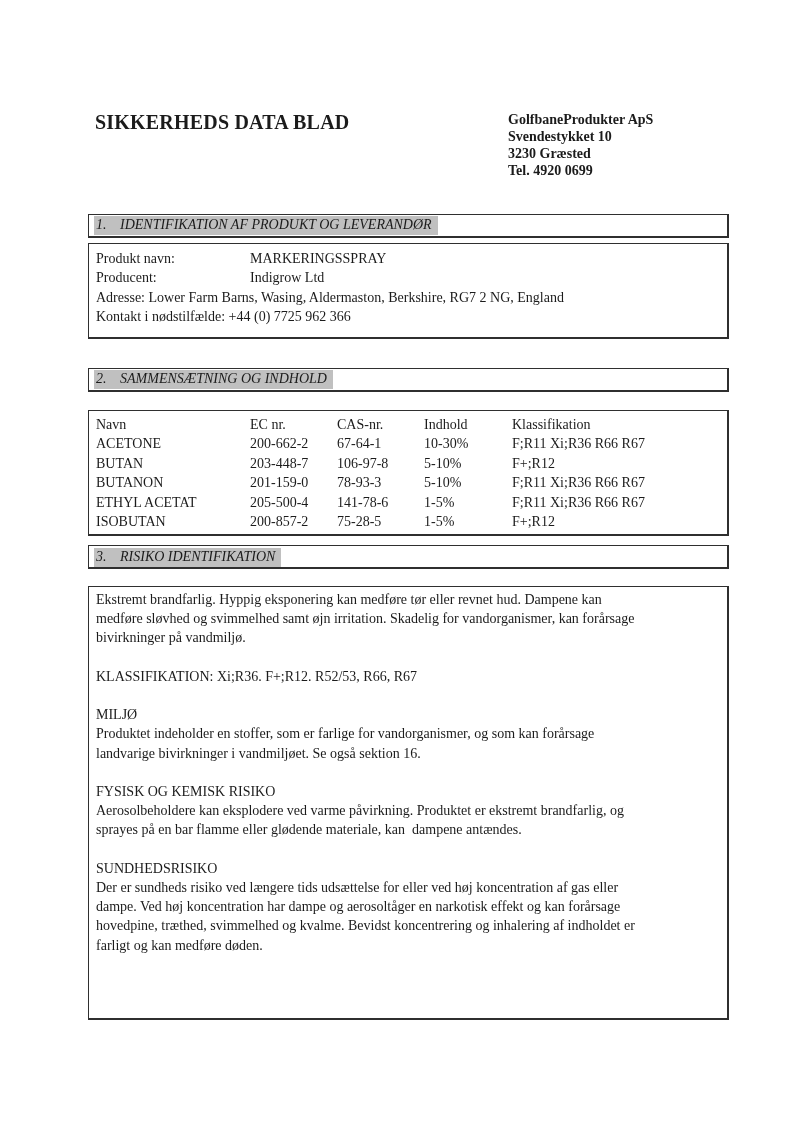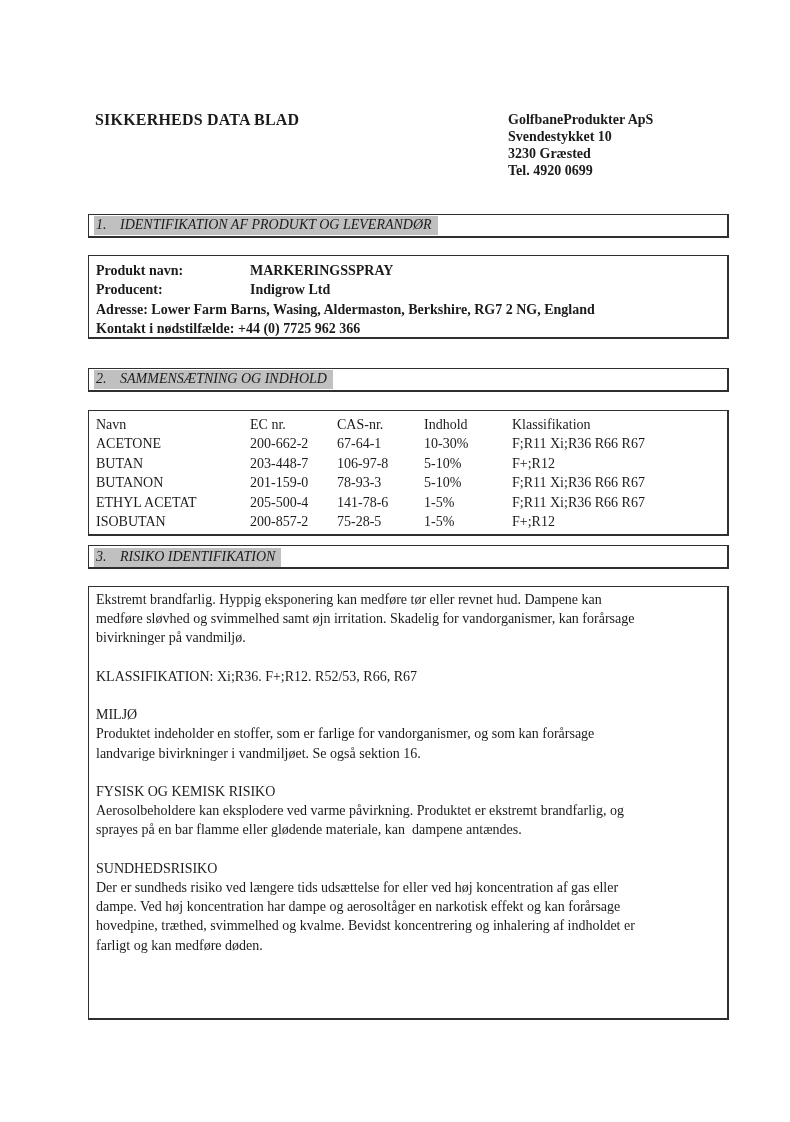--- a/index.html
+++ b/index.html
@@ -1,42 +1,42 @@
 <!DOCTYPE html>
 <html><head>
 <meta charset="utf-8">
 <style>
   html,body{margin:0;padding:0;background:#ffffff;}
   .page{
     position:relative;width:790px;height:1122px;background:#ffffff;
     font-family:"Liberation Serif","DejaVu Serif",serif;color:#1b1b1b;
     overflow:hidden;
   }
-  .doc-title{position:absolute;left:95px;top:111px;font-size:16px;font-weight:bold;letter-spacing:.2px;}
+  .doc-title{position:absolute;left:95px;top:111px;font-size:20px;font-weight:bold;letter-spacing:.2px;}
   .company{position:absolute;left:508px;top:111px;font-size:14px;font-weight:bold;line-height:17px;}
   .company .company-line{white-space:nowrap;}
 
   .bar{
     position:absolute;left:88px;width:641px;height:24px;box-sizing:border-box;
     border:1px solid #2f2f2f;border-right-width:2px;border-bottom-width:2px;
     background:#ffffff;display:flex;align-items:center;padding-left:5px;
     font-size:14px;
     font-style:italic;
   }
   .bar .hl{background:#c0c0c0;padding:1px 6px 2px 2px;white-space:nowrap;}
   .bar .num{display:inline-block;min-width:24px;}
   .bar1{top:214px;} .bar2{top:368px;} .bar3{top:545px;align-items:flex-end;}
 
   .cbox{
     position:absolute;left:88px;width:641px;box-sizing:border-box;
     border:1px solid #2f2f2f;border-right-width:2px;border-bottom-width:2px;
     background:#ffffff;font-size:14px;line-height:19.3px;
     padding:5px 6px 0 7px;
   }
-  .box-id{top:255px;height:84px;font-weight:bold;}
+  .box-id{top:243px;height:96px;}
   .box-table{top:410px;height:126px;padding-top:4px;}
   .box-risk{top:586px;height:434px;padding-top:3px;line-height:19.2px;}
 
   .idrow{white-space:nowrap;}
   .idrow .lbl{display:inline-block;width:154px;}
 
   .trow{white-space:nowrap;line-height:19.4px;}
   .trow span{display:inline-block;vertical-align:top;}
   .trow .c0{width:154px;} .trow .c1{width:87px;} .trow .c2{width:87px;} .trow .c3{width:88px;}
 

